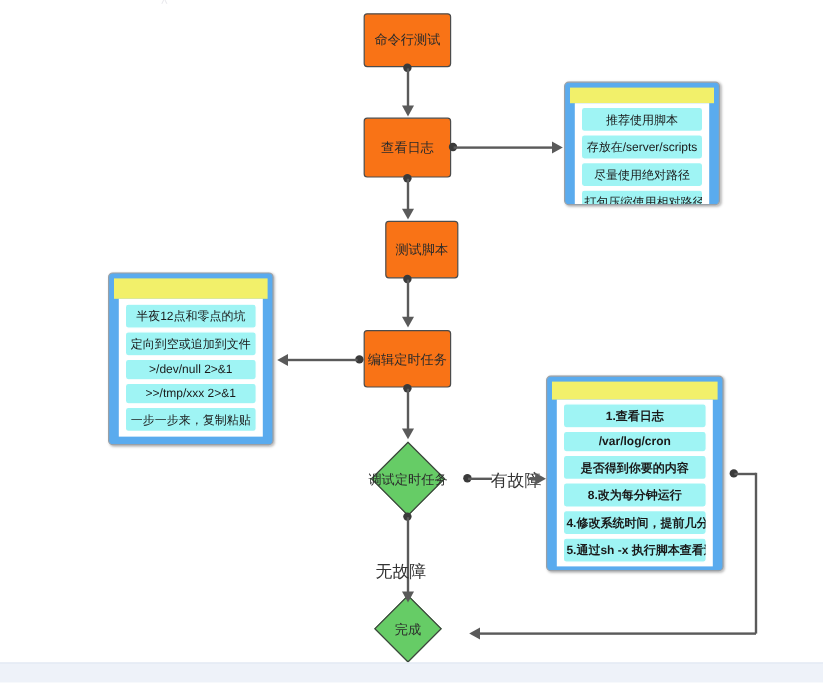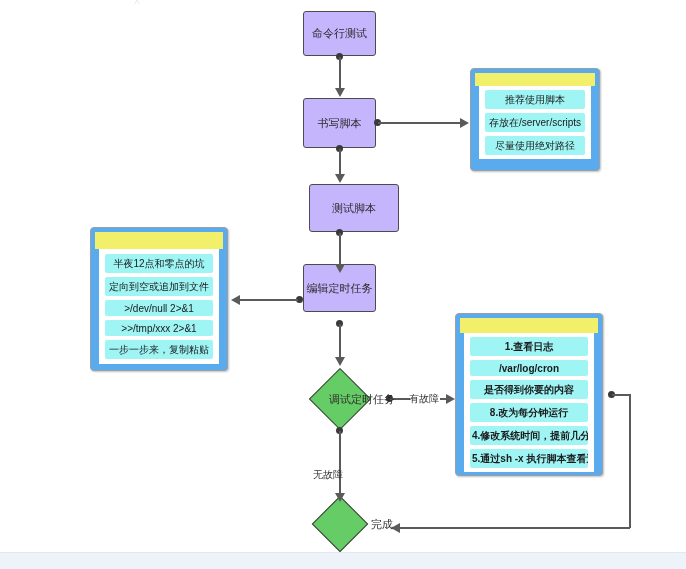--- a/index.html
+++ b/index.html
@@ -33,38 +33,38 @@
     color: #e8e8ec;
     font-size: 11px;
     line-height: 9px;
     text-align: center;
     user-select: none;
   }
 
   
   .proc {
     position: absolute;
-    background: #c4b5fd;
+    background: #f97316;
     border: 1.5px solid #4c4c4c;
     border-radius: 3px;
     color: #2b2b2b;
     font-size: 11px;
     display: flex;
     align-items: center;
     justify-content: center;
     text-align: left;
     box-sizing: border-box;
   }
 
   
   .decision {
     position: absolute;
     display: flex;
     align-items: center;
-    justify-content: flex-end;
+    justify-content: center;
   }
   .decision .dia {
     position: absolute;
     left: 50%;
     top: 50%;
     background: #66cc66;
     border: 1.5px solid #3f3f3f;
     transform: translate(-50%, -50%) rotate(45deg);
     box-sizing: border-box;
   }
@@ -148,65 +148,66 @@
     border-right: 9px solid #5a5a5a;
   }
   .arrow-right {
     border-top: 5px solid transparent;
     border-bottom: 5px solid transparent;
     border-left: 9px solid #5a5a5a;
   }
 
   .edge-label {
     position: absolute;
-    font-size: 10px;
+    font-size: 14px;
     color: #333333;
     background: transparent;
     white-space: nowrap;
   }
 </style>
 </head>
 <body>
 
 <div id="canvas">
 
   <div id="top-artifact">^</div>
 
   <div class="proc" style="left:303px; top:11px; width:73px; height:45px;">
     <span>命令行测试</span>
   </div>
 
   <div class="proc" style="left:303px; top:98px; width:73px; height:50px;">
-    <span>书写脚本</span>
-  </div>
-
-  <div class="proc" style="left:309px; top:184px; width:90px; height:48px;">
+    <span>查看日志</span>
+  </div>
+
+  <div class="proc" style="left:321px; top:184px; width:61px; height:48px;">
     <span>测试脚本</span>
   </div>
 
-  <div class="proc" style="left:303px; top:264px; width:73px; height:48px;">
+  <div class="proc" style="left:303px; top:275px; width:73px; height:48px;">
     <span>编辑定时任务</span>
   </div>
 
   <div class="decision" style="left:285px; top:368px; width:110px; height:62px;">
     <div class="dia" style="width:44px; height:44px;"></div>
     <div class="dlabel">调试定时任务</div>
   </div>
 
   <div class="decision" style="left:287px; top:496px; width:106px; height:56px;">
     <div class="dia" style="width:40px; height:40px;"></div>
     <div class="dlabel">完成</div>
   </div>
 
   <div class="note" style="left:470px; top:68px; width:130px; height:103px;">
     <div class="note-head"></div>
     <div class="note-body">
       <div class="row">推荐使用脚本</div>
       <div class="row">存放在/server/scripts</div>
       <div class="row">尽量使用绝对路径</div>
+      <div class="row">打包压缩使用相对路径</div>
     </div>
 
   </div>
 
   <div class="note" style="left:90px; top:227px; width:138px; height:144px;">
     <div class="note-head" style="height:16px;"></div>
     <div class="note-body" style="padding:4px 5px;">
       <div class="row">半夜12点和零点的坑</div>
       <div class="row">定向到空或追加到文件</div>
       <div class="row">&gt;/dev/null   2&gt;&amp;1</div>

